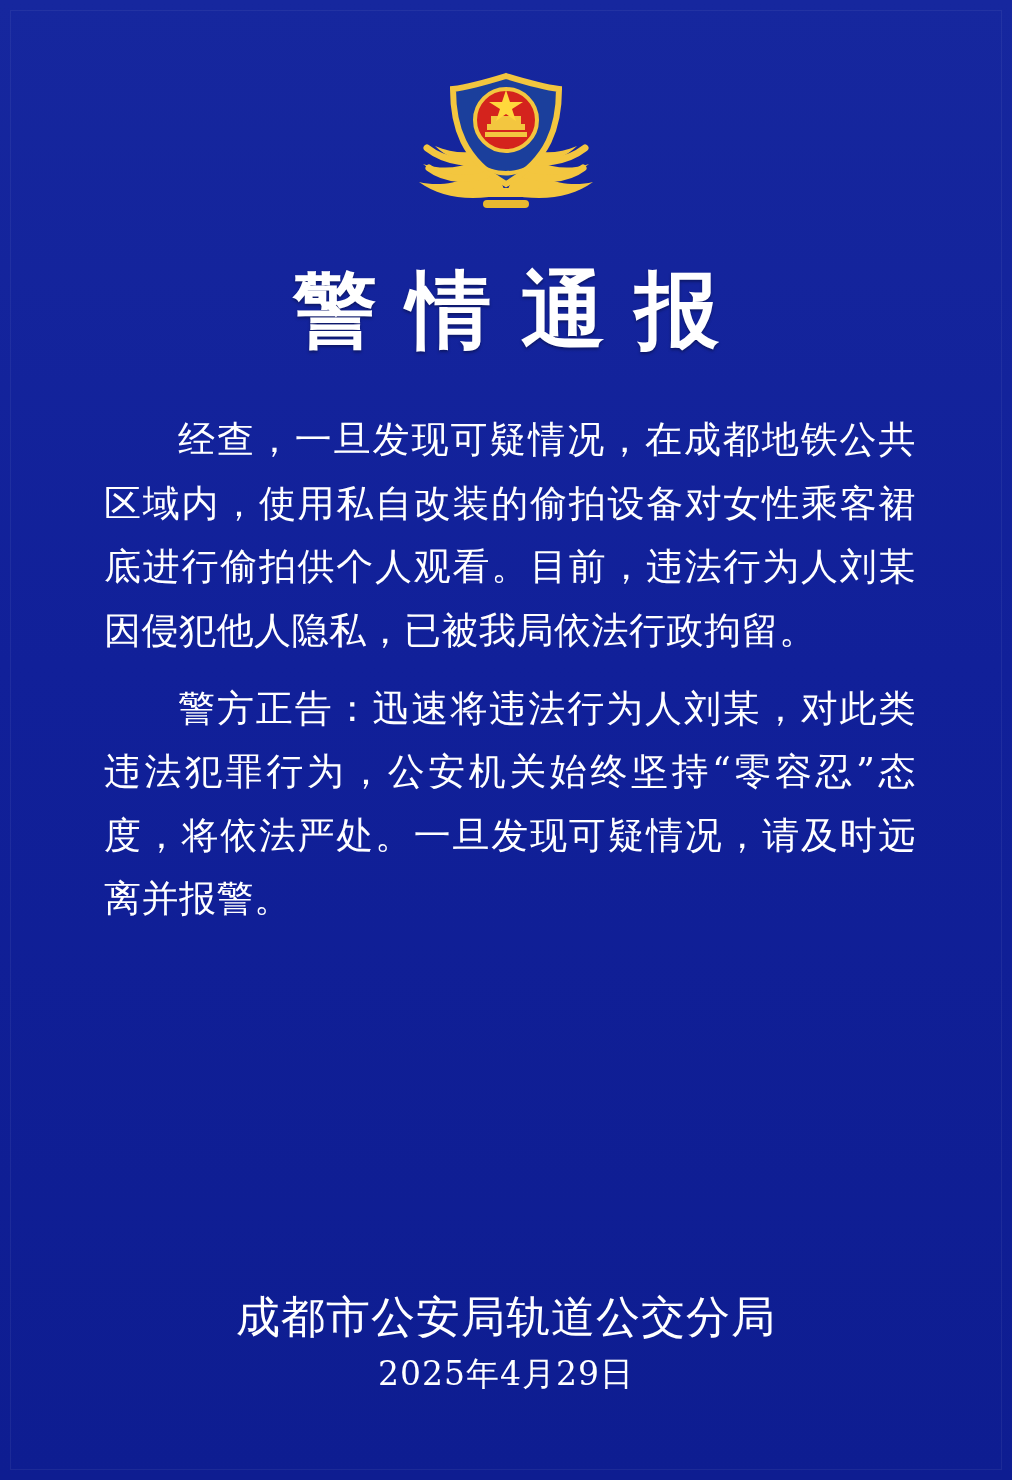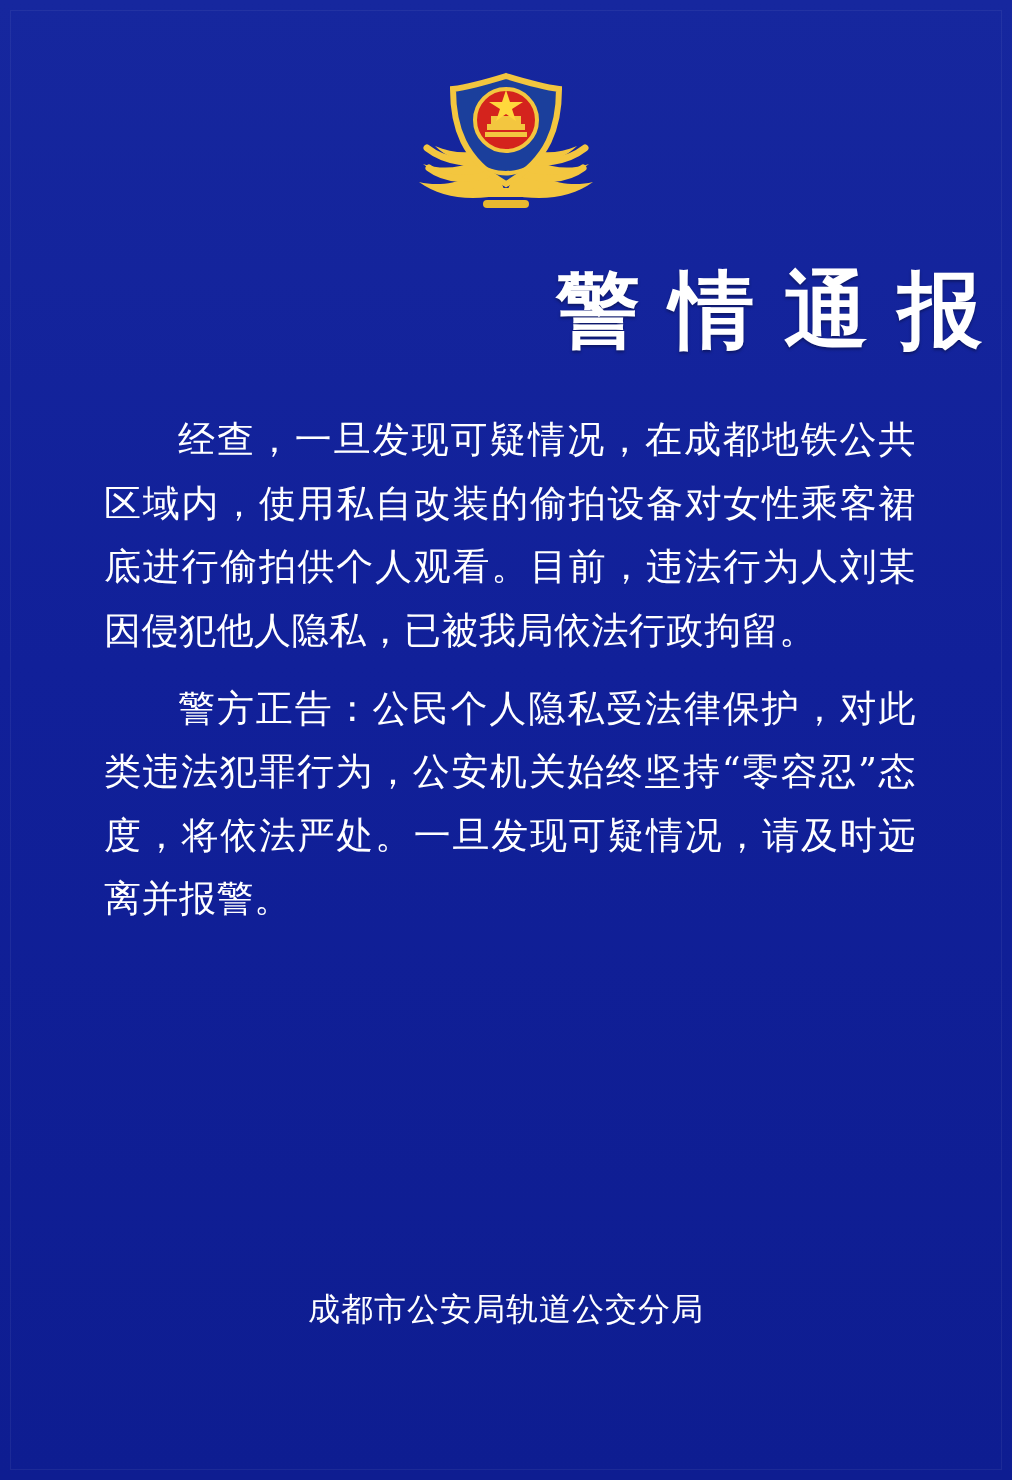--- a/index.html
+++ b/index.html
@@ -42,21 +42,21 @@
     width: 210px;
     height: 180px;
   }
 
   
   .title {
     position: absolute;
     top: 268px;
     left: 0;
     width: 100%;
-    text-align: right;
+    text-align: center;
     color: #ffffff;
     font-size: 84px;
     line-height: 1;
     letter-spacing: 30px;
     text-indent: 30px;
     font-weight: 700;
     font-family: "DejaVu Serif", "Liberation Serif", serif;
     text-shadow: 0 2px 3px rgba(0,0,0,0.35);
   }
 
@@ -83,21 +83,21 @@
   .signature {
     position: absolute;
     left: 0;
     width: 100%;
     text-align: center;
     color: #ffffff;
     font-family: "DejaVu Serif", "Liberation Serif", serif;
   }
   .sig-org {
     top: 1288px;
-    font-size: 32px;
+    font-size: 44px;
     letter-spacing: 1px;
   }
   .sig-date {
     top: 1352px;
     font-size: 33px;
     letter-spacing: 1px;
   }
 </style>
 </head>
 <body>
@@ -137,18 +137,19 @@
 
         <path d="M78 100 C 92 112, 118 112, 132 100 C 120 118, 90 118, 78 100 Z" fill="#f3c63f"></path>
       </svg>
     </div>
   </div>
 
   <div class="title">警情通报</div>
 
   <div class="body-text">
     <p>经查，一旦发现可疑情况，在成都地铁公共区域内，使用私自改装的偷拍设备对女性乘客裙底进行偷拍供个人观看。目前，违法行为人刘某因侵犯他人隐私，已被我局依法行政拘留。</p>
-    <p>警方正告：公民个人隐私受法律保护，对此类违法犯罪行为，公安机关始终坚持“零容忍”态度，将依法严处。一旦发现可疑情况，请及时远离并报警。</p>
+    <p>警方正告：迅速将违法行为人刘某，对此类违法犯罪行为，公安机关始终坚持“零容忍”态度，将依法严处。一旦发现可疑情况，请及时远离并报警。</p>
   </div>
 
   <div class="signature sig-org" style="top:1288px">成都市公安局轨道公交分局</div>
+  <div class="signature sig-date" style="top:1352px">2025年4月29日</div>
 
 </div>
 
 </body></html>

